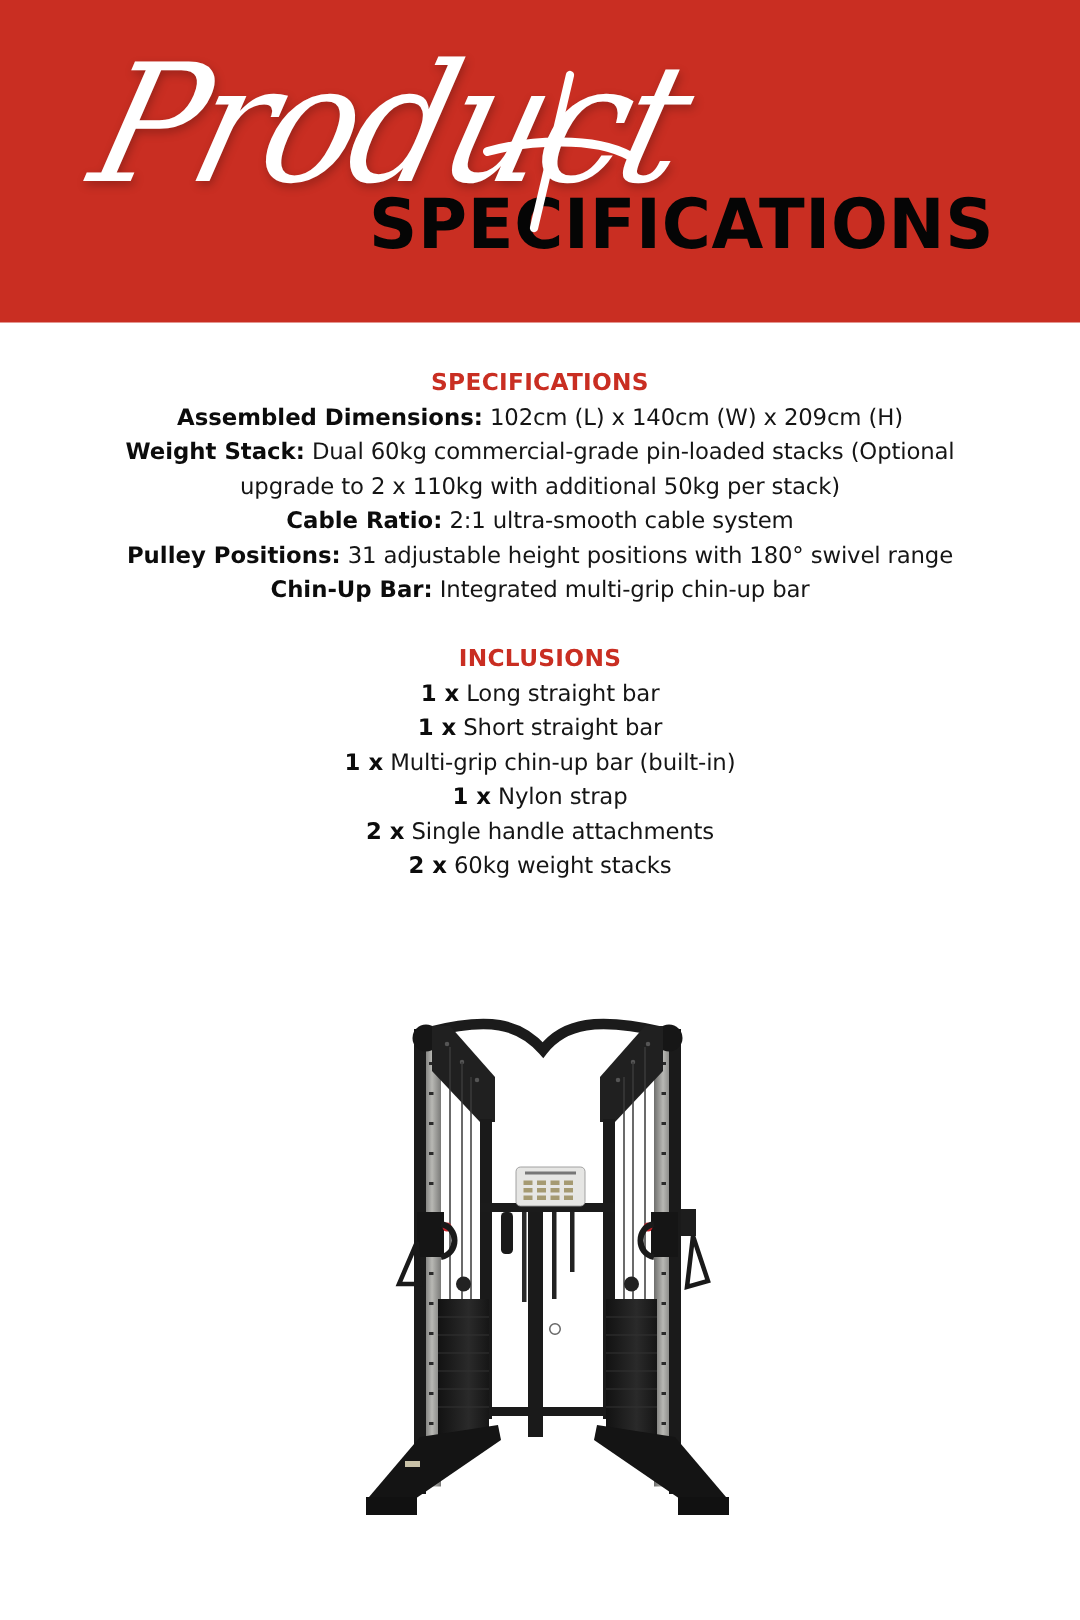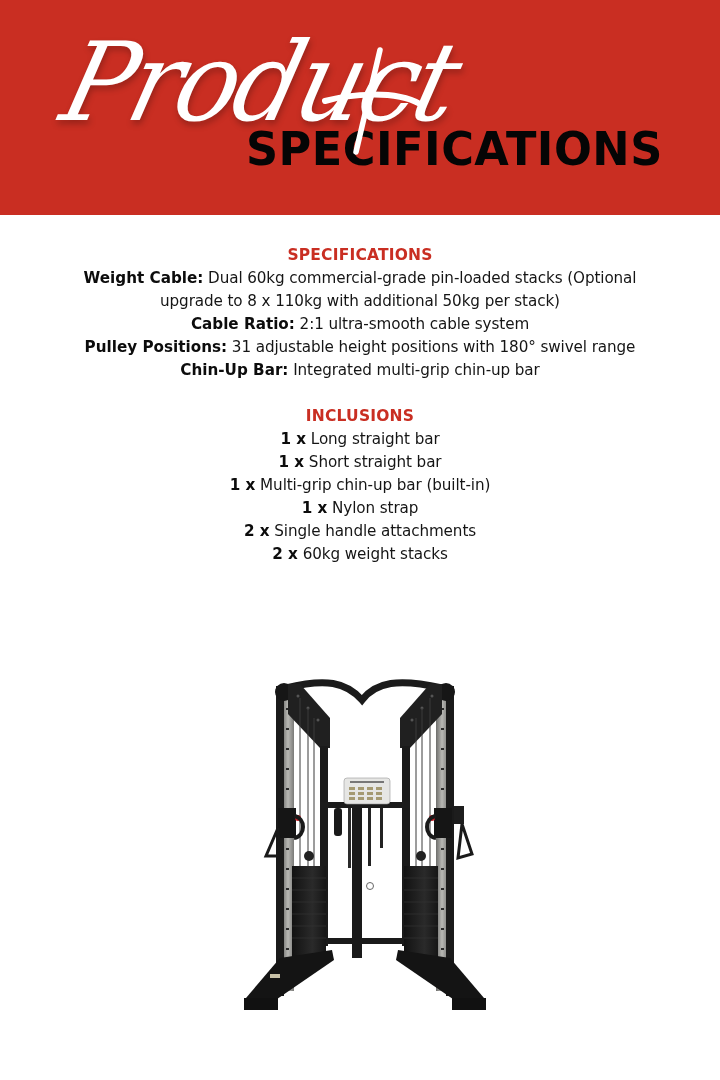--- a/index.html
+++ b/index.html
@@ -75,24 +75,27 @@
     <path d="M325 101 C 350 94, 395 90, 420 104" stroke="#ffffff" stroke-width="6" fill="none" stroke-linecap="round"></path>
 
     <path d="M380 50 L 356 152" stroke="#ffffff" stroke-width="5.5" fill="none" stroke-linecap="round"></path>
   </svg>
 </div>
 
 <div class="content">
   <div class="section-heading">SPECIFICATIONS</div>
 
   <span class="spec-line">
-    <span class="spec-label">Weight Cable:</span><span class="spec-value"> Dual 60kg commercial-grade pin-loaded stacks (Optional</span>
-  </span>
-  <span class="spec-line">
-    <span class="spec-value">upgrade to 8 x 110kg with additional 50kg per stack)</span>
+    <span class="spec-label">Assembled Dimensions:</span><span class="spec-value"> 102cm (L) x 140cm (W) x 209cm (H)</span>
+  </span>
+  <span class="spec-line">
+    <span class="spec-label">Weight Stack:</span><span class="spec-value"> Dual 60kg commercial-grade pin-loaded stacks (Optional</span>
+  </span>
+  <span class="spec-line">
+    <span class="spec-value">upgrade to 2 x 110kg with additional 50kg per stack)</span>
   </span>
   <span class="spec-line">
     <span class="spec-label">Cable Ratio:</span><span class="spec-value"> 2:1 ultra-smooth cable system</span>
   </span>
   <span class="spec-line">
     <span class="spec-label">Pulley Positions:</span><span class="spec-value"> 31 adjustable height positions with 180° swivel range</span>
   </span>
   <span class="spec-line">
     <span class="spec-label">Chin-Up Bar:</span><span class="spec-value"> Integrated multi-grip chin-up bar</span>
   </span>

